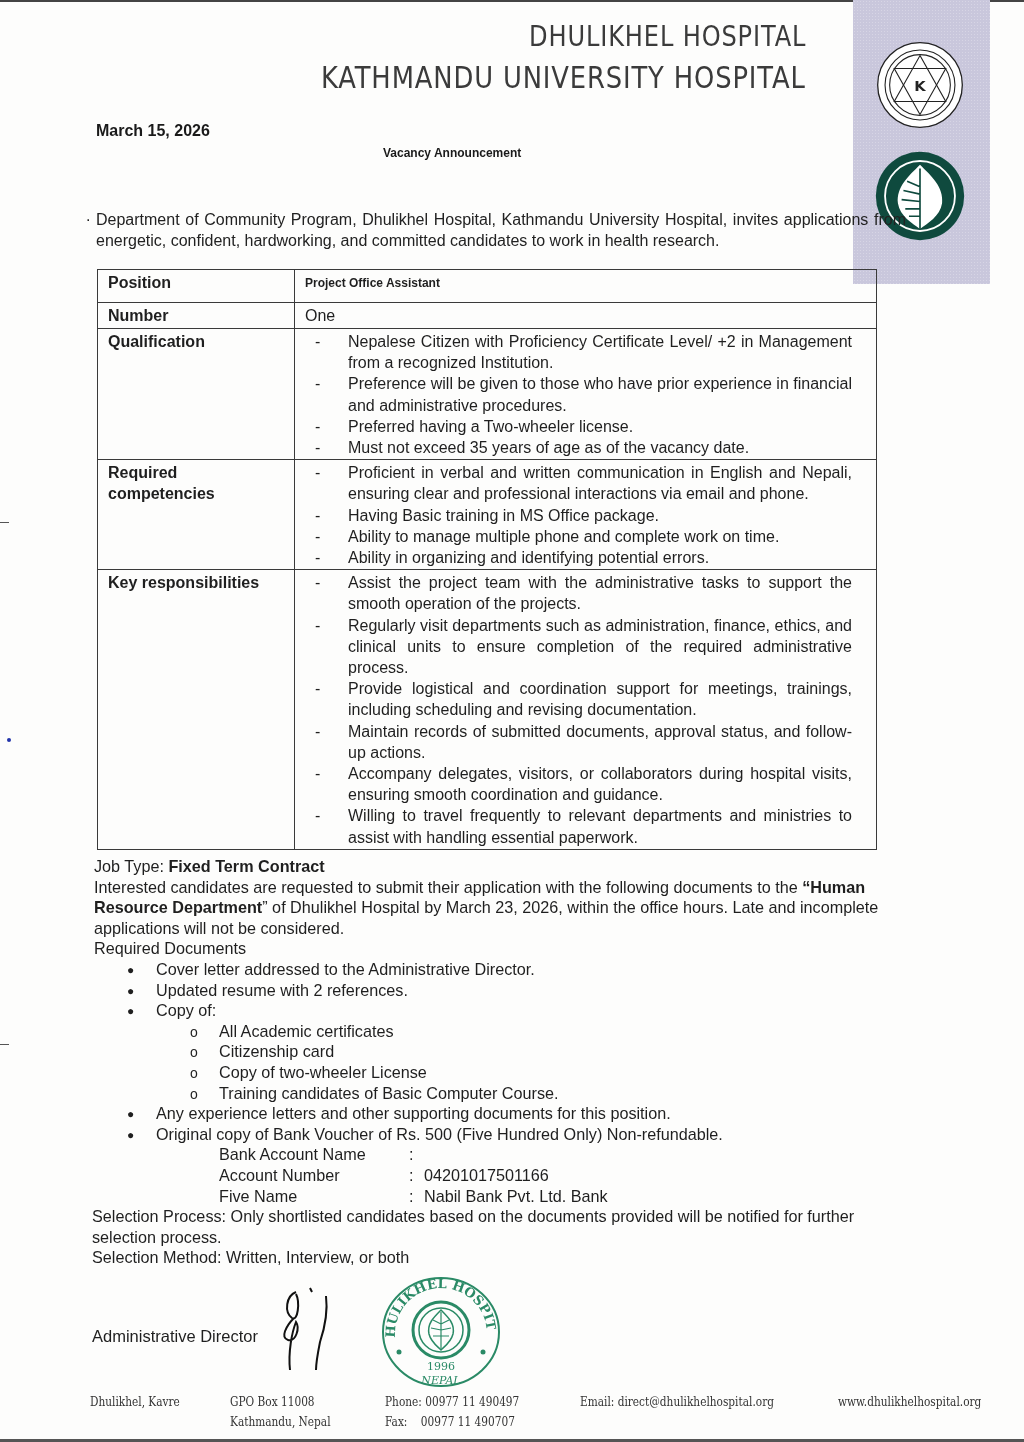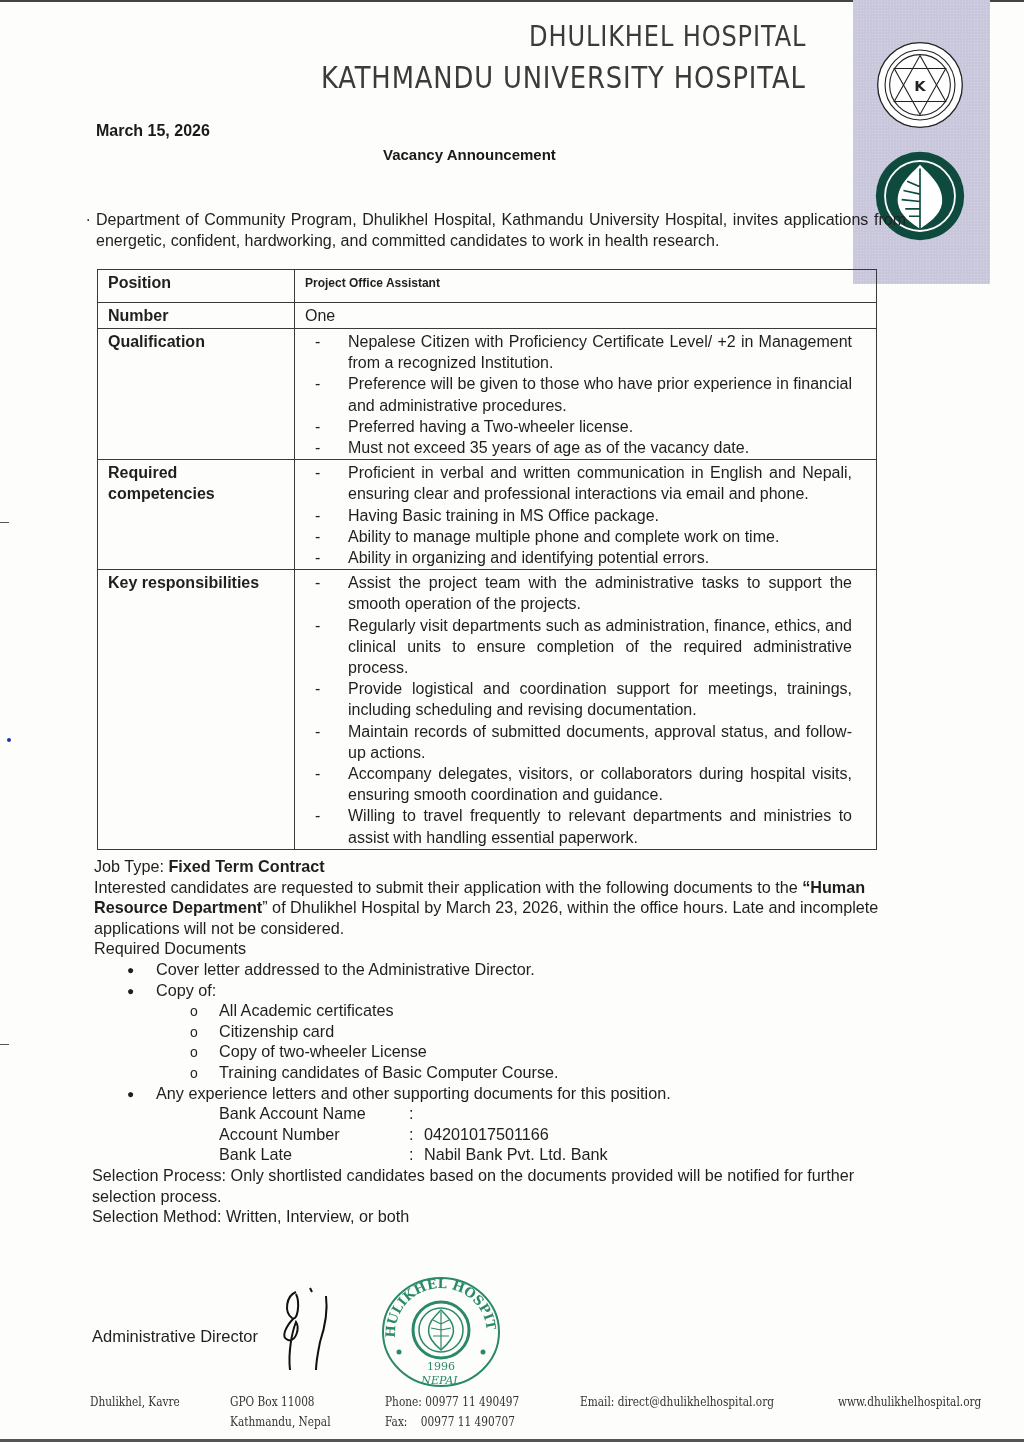--- a/index.html
+++ b/index.html
@@ -21,21 +21,21 @@
     position: absolute; right: 218px; text-align: right;
     font-family: "DejaVu Sans", sans-serif; font-weight: normal;
     color: #3b3b3b; letter-spacing: 1px;
     transform: scaleX(0.86); transform-origin: right center;
   }
   .hdr-1 { top: 20px; font-size: 28px; }
   .hdr-2 { top: 60px; font-size: 30px; }
   .ku-logo { position: absolute; left: 874px; top: 39px; width: 92px; height: 92px; }
   .dh-logo { position: absolute; left: 874px; top: 150px; width: 92px; height: 92px; }
   .date { position: absolute; left: 96px; top: 122px; font-weight: bold; font-size: 16px; }
-  .vac-title { position: absolute; left: 383px; top: 146px; font-weight: bold; font-size: 15px; }
+  .vac-title { position: absolute; left: 383px; top: 146px; font-weight: bold; font-size: 12px; }
   .intro {
     position: absolute; left: 96px; top: 209px; width: 810px;
     font-size: 16px; line-height: 21px; text-align: justify; color: #222;
     z-index: 2;
   }
   .intro-dot { position: absolute; left: 86px; top: 207px; font-size: 16px; }
   table.job {
     position: absolute; left: 97px; top: 269px; width: 780px;
     border-collapse: collapse; font-size: 16px; color: #1f1f1f;
     font-family: "Liberation Sans", sans-serif;
@@ -153,43 +153,45 @@
   </tr>
 </tbody>
   </table>
 
 <div class="body-text">
   <p><span>Job Type: </span><span class="bold">Fixed Term Contract</span></p>
   <p><span>Interested candidates are requested to submit their application with the following documents to the </span><span class="bold">“Human Resource Department</span><span>” of Dhulikhel Hospital by March 23, 2026, within the office hours. Late and incomplete applications will not be considered.</span></p>
   <p>Required Documents</p>
   <ul class="bul">
     <li>Cover letter addressed to the Administrative Director.</li>
+    <li>Updated resume with 2 references.</li>
     <li>Copy of:</li>
   </ul>
   <ul class="circ">
     <li>All Academic certificates</li>
     <li>Citizenship card</li>
     <li>Copy of two-wheeler License</li>
     <li>Training candidates of Basic Computer Course.</li>
   </ul>
   <ul class="bul">
     <li>Any experience letters and other supporting documents for this position.</li>
+    <li>Original copy of Bank Voucher of Rs. 500 (Five Hundred Only) Non-refundable.</li>
   </ul>
   <div class="bank">
     <div class="bank-row">
       <span class="bank-key">Bank Account Name</span>
       <span class="bank-sep">:</span>
     </div>
     <div class="bank-row">
       <span class="bank-key">Account Number</span>
       <span class="bank-sep">:</span>
       <span>04201017501166</span>
     </div>
     <div class="bank-row">
-      <span class="bank-key">Bank Late</span>
+      <span class="bank-key">Five Name</span>
       <span class="bank-sep">:</span>
       <span>Nabil Bank Pvt. Ltd. Bank</span>
     </div>
   </div>
   <p style="margin-left:-2px;">Selection Process: Only shortlisted candidates based on the documents provided will be notified for further selection process.</p>
   <p style="margin-left:-2px;">Selection Method: Written, Interview, or both</p>
 </div>
 
 <div class="sign-label">Administrative Director</div>
 

